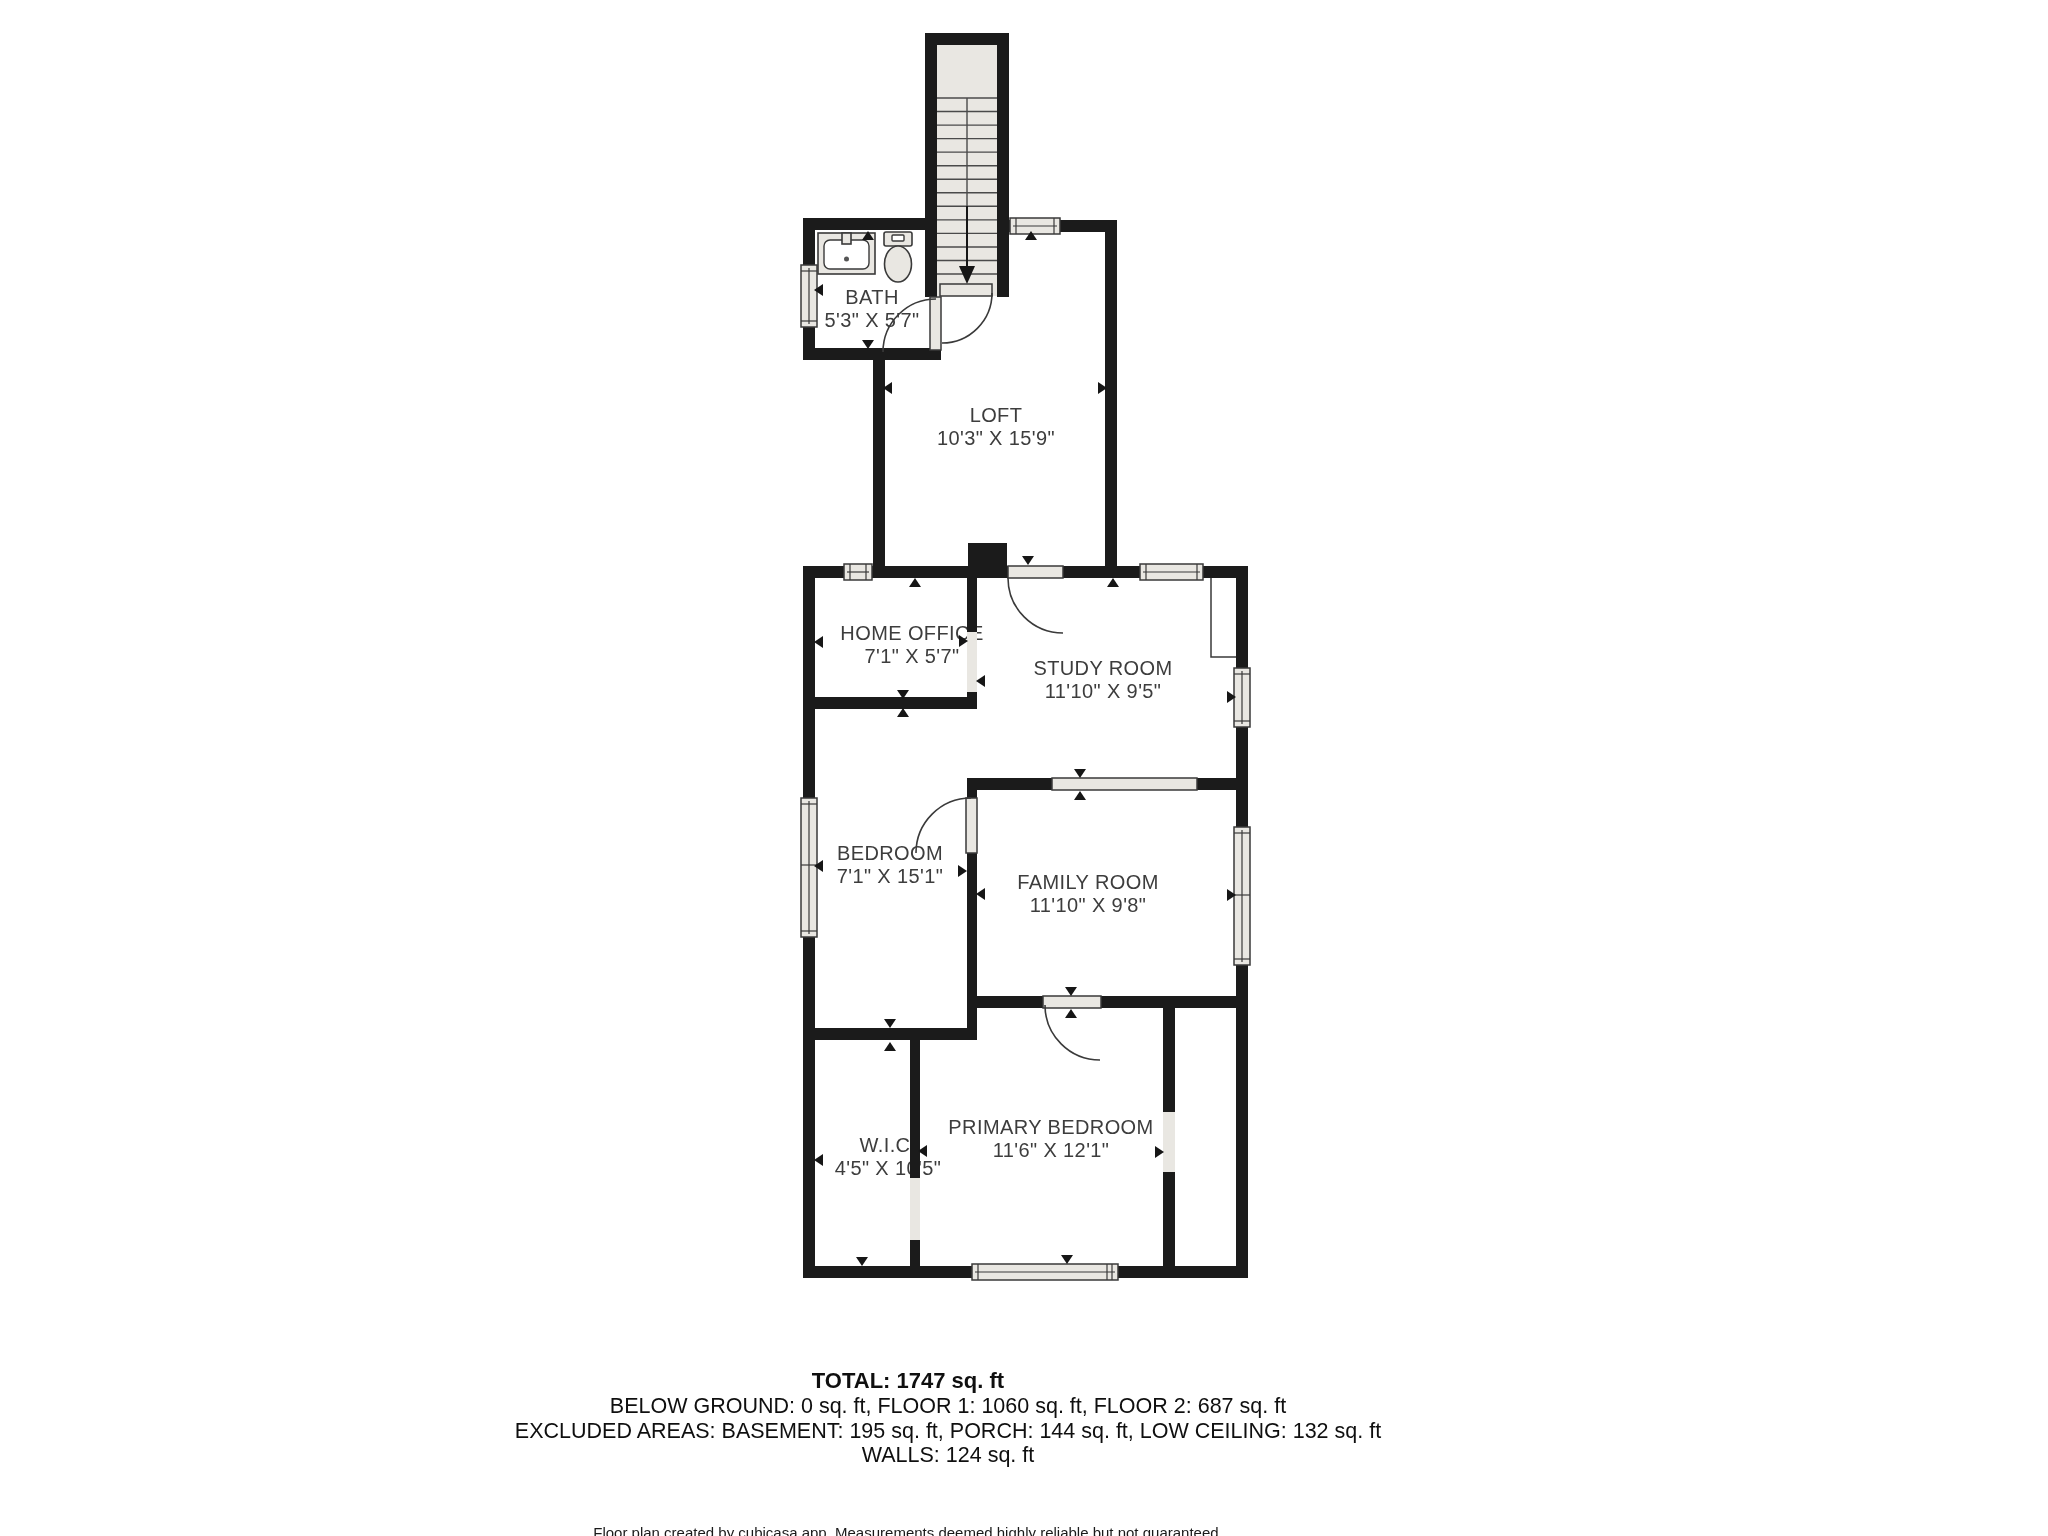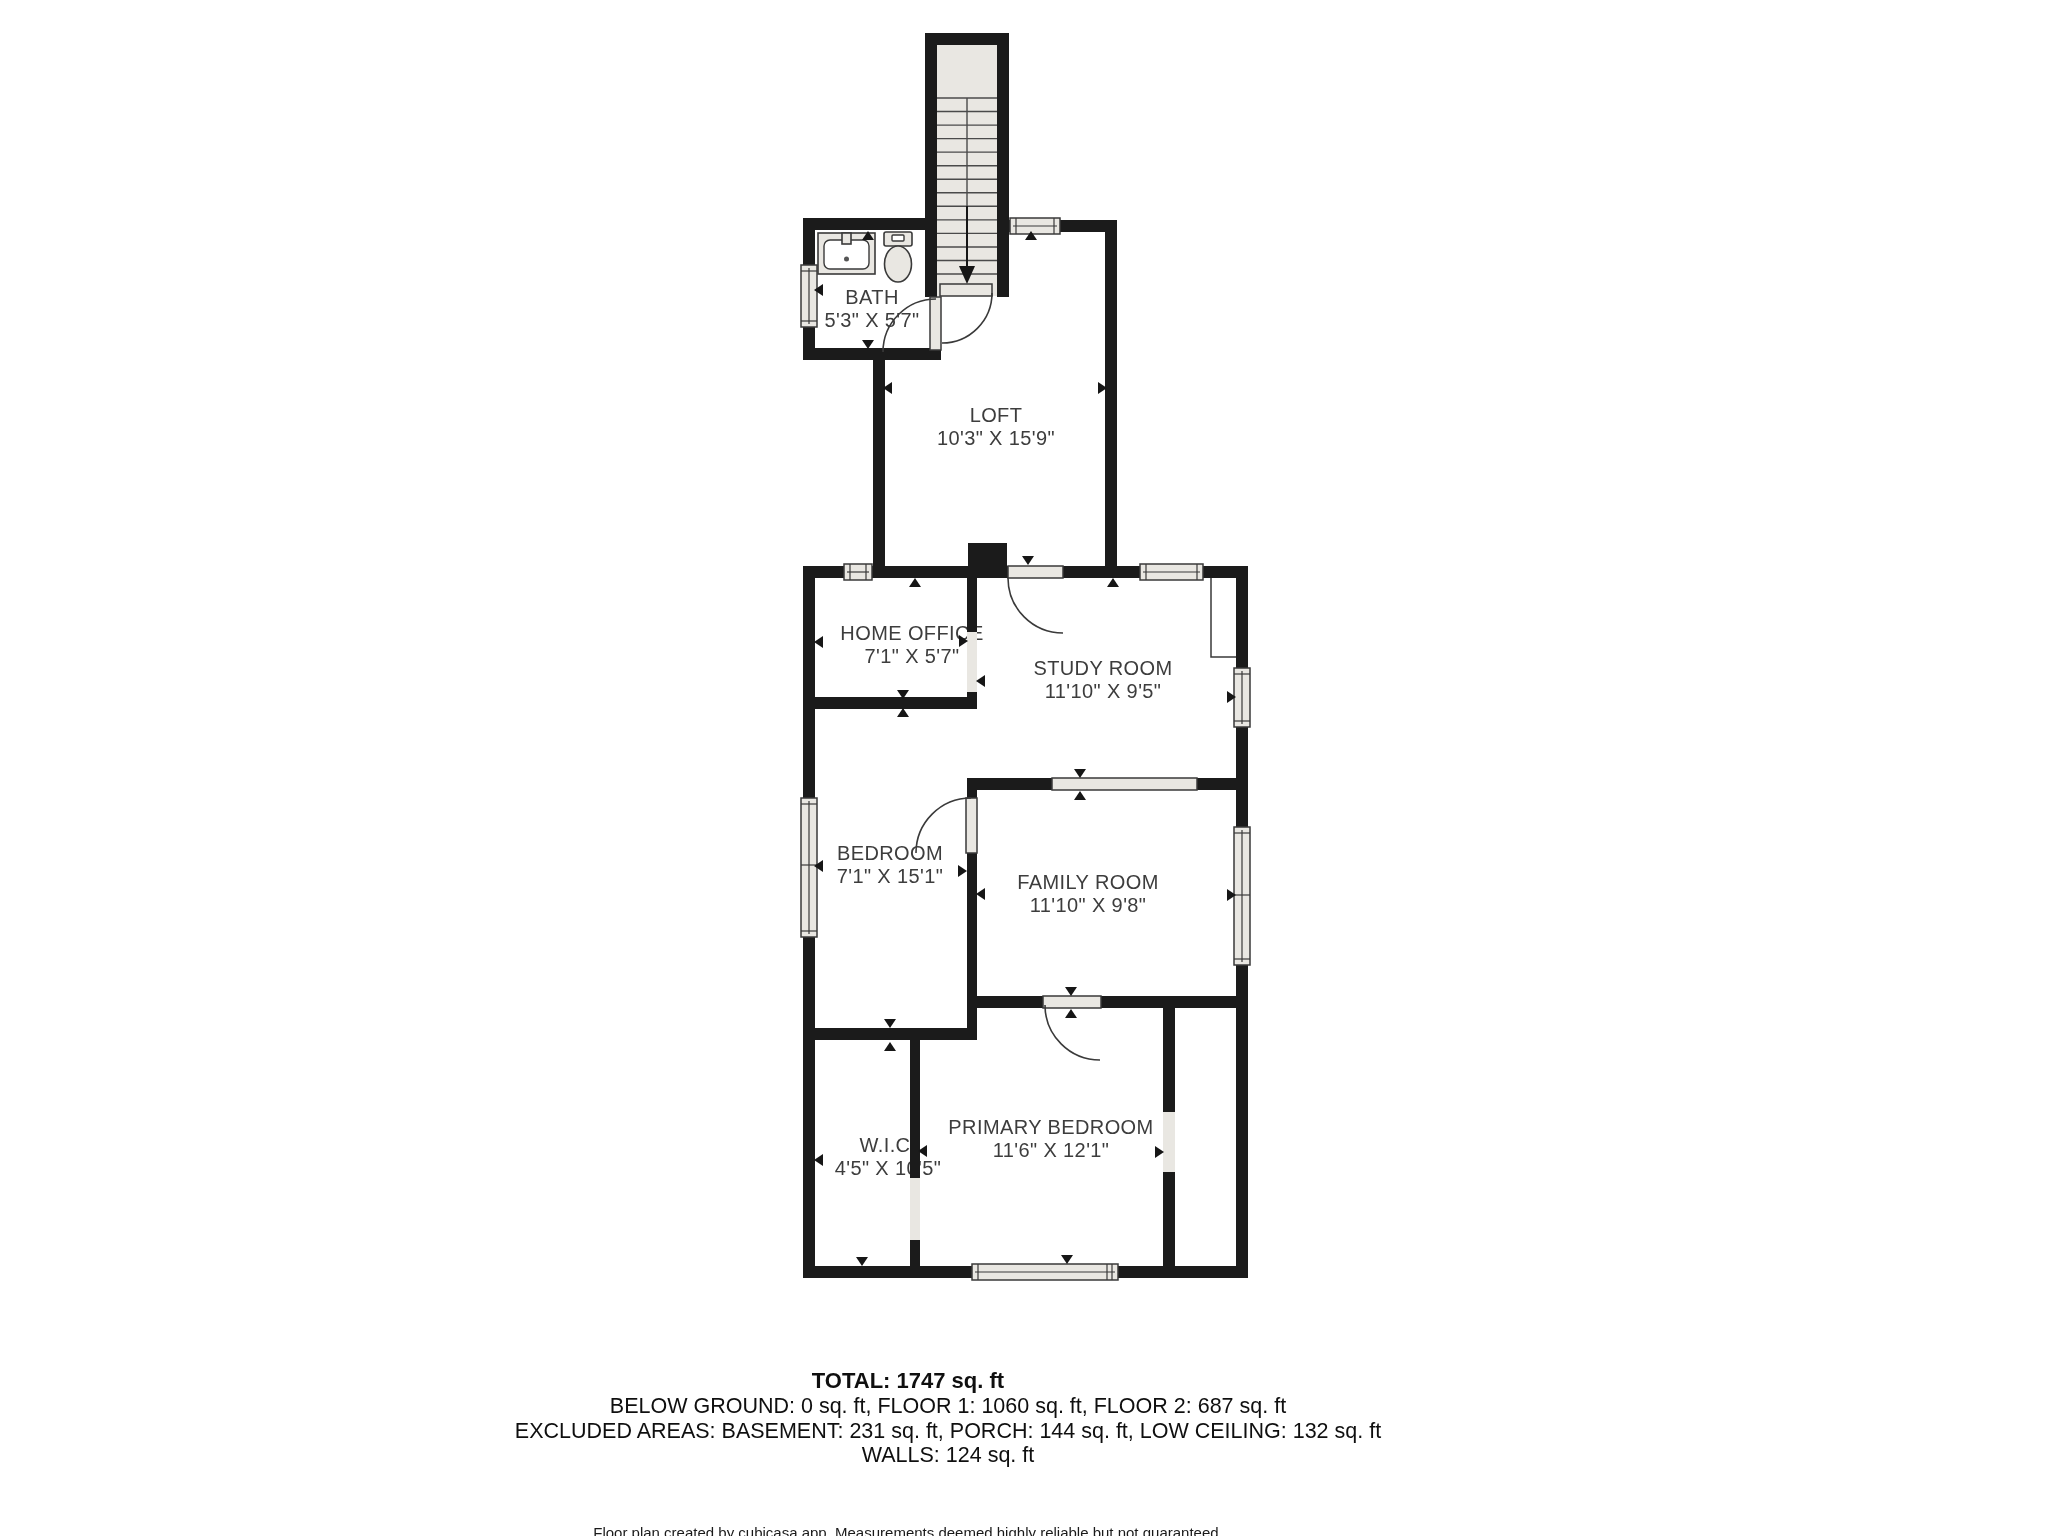--- a/index.html
+++ b/index.html
@@ -214,17 +214,17 @@
         <polygon points="918,1151 927,1145 927,1157" class="marker"></polygon>
         <polygon points="1164,1152 1155,1146 1155,1158" class="marker"></polygon>
         <polygon points="862,1266 856,1257 868,1257" class="marker"></polygon>
         <polygon points="1067,1264 1061,1255 1073,1255" class="marker"></polygon>
       </g>
   </svg>
 
   <div>
     <div class="footer-line ft-total" style="top:1368px">TOTAL: 1747 sq. ft</div>
     <div class="footer-line ft-main" style="top:1394px">BELOW GROUND: 0 sq. ft, FLOOR 1: 1060 sq. ft, FLOOR 2: 687 sq. ft</div>
-    <div class="footer-line ft-main" style="top:1419px">EXCLUDED AREAS: BASEMENT: 231 sq. ft, PORCH: 144 sq. ft, LOW CEILING: 132 sq. ft</div>
+    <div class="footer-line ft-main" style="top:1419px">EXCLUDED AREAS: BASEMENT: 195 sq. ft, PORCH: 144 sq. ft, LOW CEILING: 132 sq. ft</div>
     <div class="footer-line ft-main" style="top:1443px">WALLS: 124 sq. ft</div>
     <div class="footer-line ft-note" style="top:1480px">Floor plan created by cubicasa app. Measurements deemed highly reliable but not guaranteed.</div>
   </div>
 </div>
 
 </body></html>

